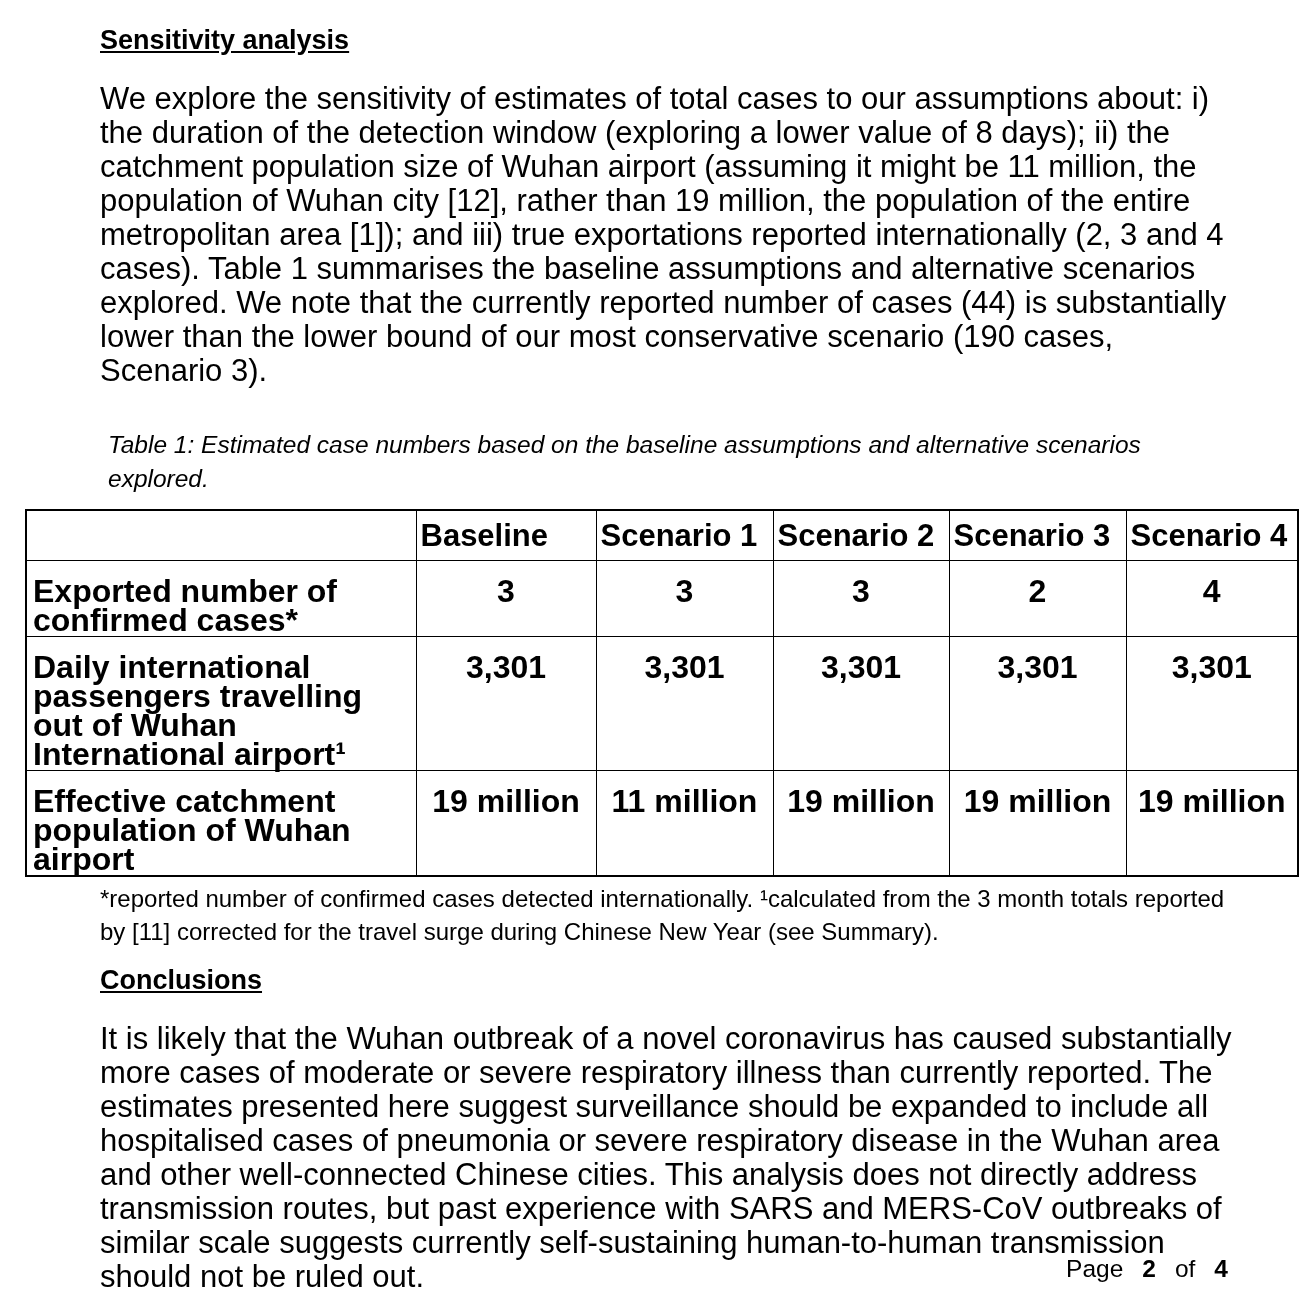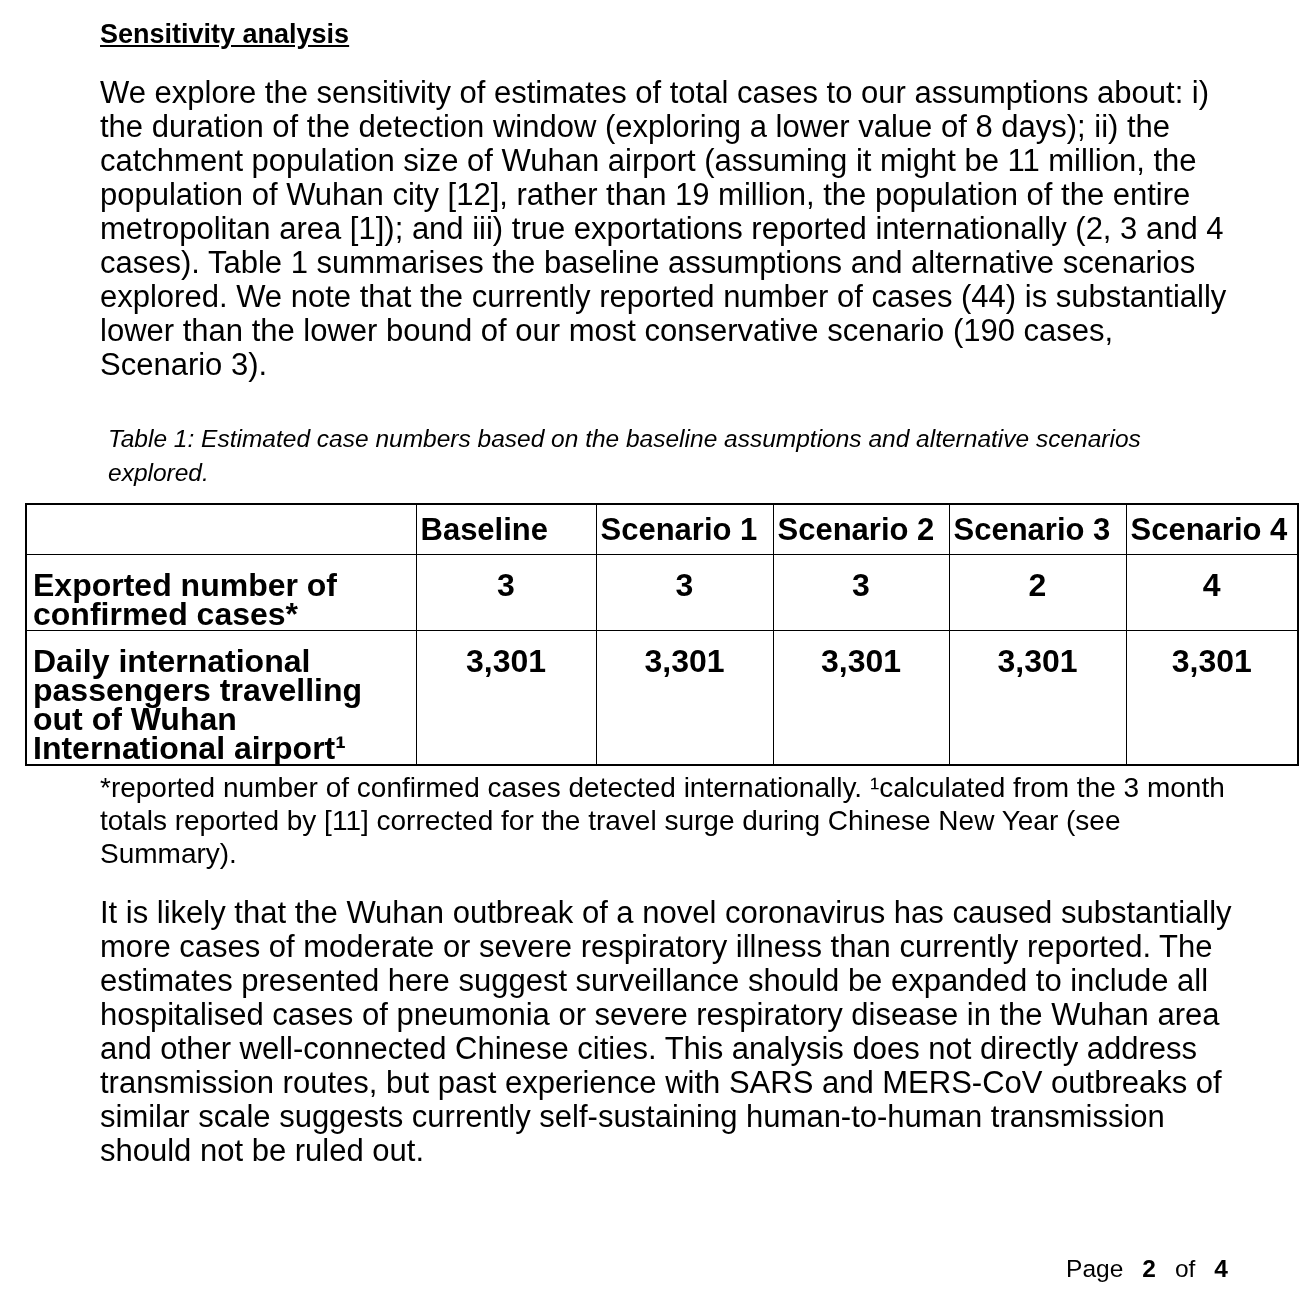--- a/index.html
+++ b/index.html
@@ -20,21 +20,21 @@
     margin-left: 100px;
     width: 1132px;
   }
   .section-heading {
     margin: 0;
     font-size: 27px;
     font-weight: bold;
     text-decoration: underline;
     line-height: 32px;
   }
-  #heading1 { padding-top: 18px; }
+  #heading1 { padding-top: 24px; }
   .body-par {
     margin: 26px 0 0 0;
     font-size: 31px;
     line-height: 34px;
   }
   .table-caption {
     margin: 40px 0 0 0;
     padding-left: 8px;
     font-size: 24.5px;
     line-height: 34px;
@@ -67,21 +67,21 @@
     padding-left: 12px;
     padding-right: 14px;
   }
   td.val-cell {
     text-align: center;
     white-space: pre-line;
   }
   tr.shaded td { background: #e8e7e7; }
   .footnote {
     margin: 5px 0 0 0;
-    font-size: 28px;
+    font-size: 24px;
     line-height: 33px;
   }
   #heading2 { margin-top: 16px; }
   #conclusions-par { }
   .page-footer {
     position: absolute;
     top: 1254px;
     right: 85px;
     font-size: 24.5px;
     line-height: 30px;
@@ -132,26 +132,35 @@
         <td class="val-cell">4</td>
       </tr>
       <tr>
         <td class="row-label">Daily international passengers travelling out of Wuhan International airport¹</td>
         <td class="val-cell">3,301</td>
         <td class="val-cell">3,301</td>
         <td class="val-cell">3,301</td>
         <td class="val-cell">3,301</td>
         <td class="val-cell">3,301</td>
       </tr>
+      <tr>
+        <td class="row-label">Effective catchment population of Wuhan airport</td>
+        <td class="val-cell">19 million</td>
+        <td class="val-cell">11 million</td>
+        <td class="val-cell">19 million</td>
+        <td class="val-cell">19 million</td>
+        <td class="val-cell">19 million</td>
+      </tr>
     </tbody>
   </table>
 
   <div class="text-col">
     <p class="footnote">*reported number of confirmed cases detected internationally. ¹calculated from the 3 month totals reported by [11] corrected for the travel surge during Chinese New Year (see Summary).</p>
 
+    <h2 class="section-heading" id="heading2">Conclusions</h2>
 
     <p class="body-par" id="conclusions-par">It is likely that the Wuhan outbreak of a novel coronavirus has caused substantially more cases of moderate or severe respiratory illness than currently reported. The estimates presented here suggest surveillance should be expanded to include all hospitalised cases of pneumonia or severe respiratory disease in the Wuhan area and other well-connected Chinese cities. This analysis does not directly address transmission routes, but past experience with SARS and MERS-CoV outbreaks of similar scale suggests currently self-sustaining human-to-human transmission should not be ruled out.</p>
   </div>
 
   <div class="page-footer">
     <span>Page</span>
     <span class="bold">2</span>
     <span>of</span>
     <span class="bold">4</span>
   </div>

